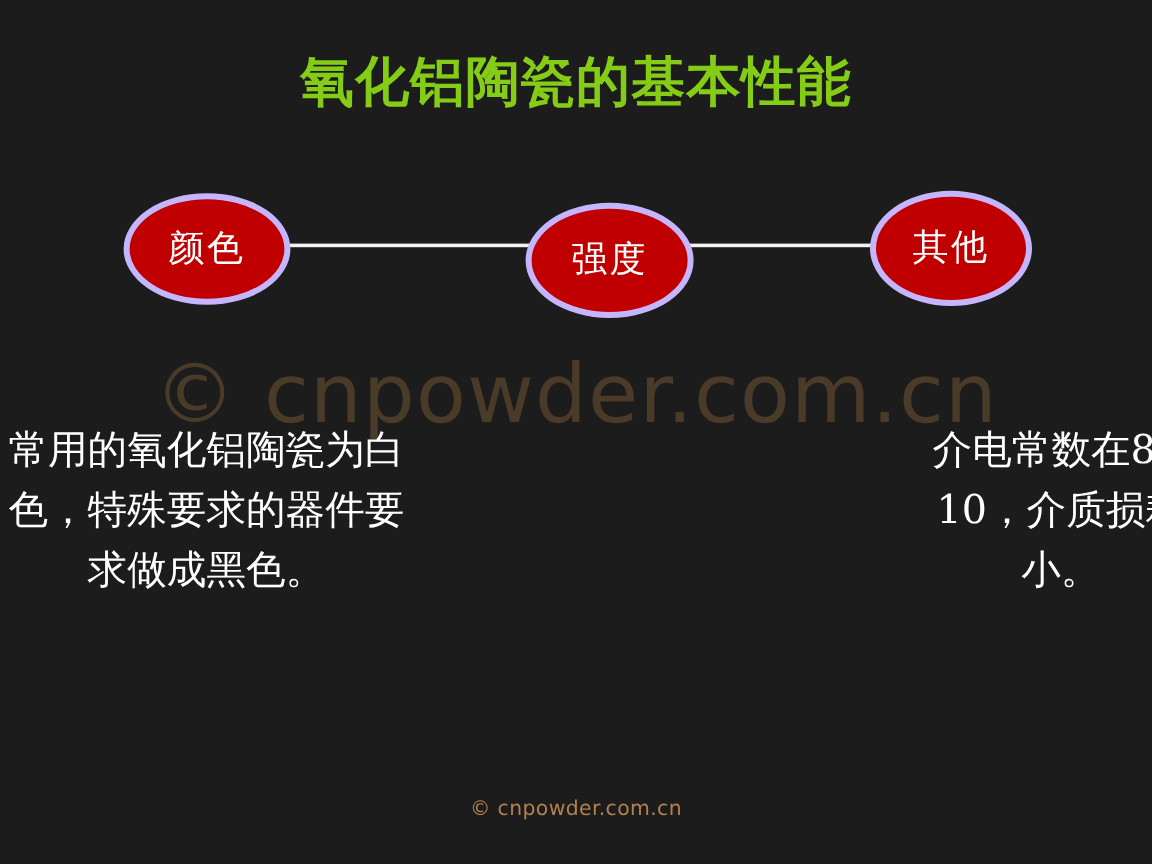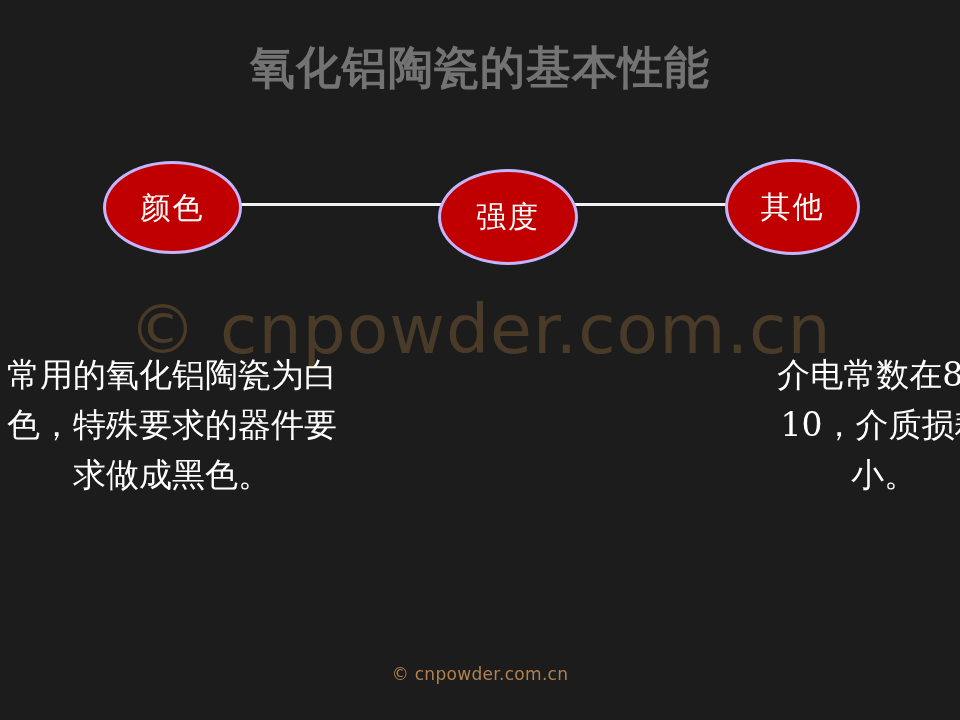--- a/index.html
+++ b/index.html
@@ -39,21 +39,21 @@
     z-index: 1;
   }
 
   
   .title {
     position: absolute;
     left: 0;
     top: 38px;
     width: 960px;
     text-align: center;
-    color: #737373;
+    color: #84cc16;
     font-family: "DejaVu Serif", "Liberation Serif", serif;
     font-weight: bold;
     font-size: 45px;
     line-height: 60px;
     letter-spacing: 1px;
     white-space: nowrap;
     z-index: 4;
   }
 
   
@@ -72,21 +72,21 @@
     background: #f2f2f2;
     top: 63px;
     z-index: 1;
   }
   .connector.c1 { left: 232px; width: 212px; }
   .connector.c2 { left: 573px; width: 180px; }
 
   .node {
     position: absolute;
     background: #c00000;
-    border: 3px solid #c4b5fd;
+    border: 5px solid #c4b5fd;
     border-radius: 50%;
     box-sizing: border-box;
     display: flex;
     align-items: center;
     justify-content: center;
     color: #ffffff;
     font-family: "DejaVu Serif", "Liberation Serif", serif;
     font-size: 30px;
     line-height: 1;
     letter-spacing: 2px;

